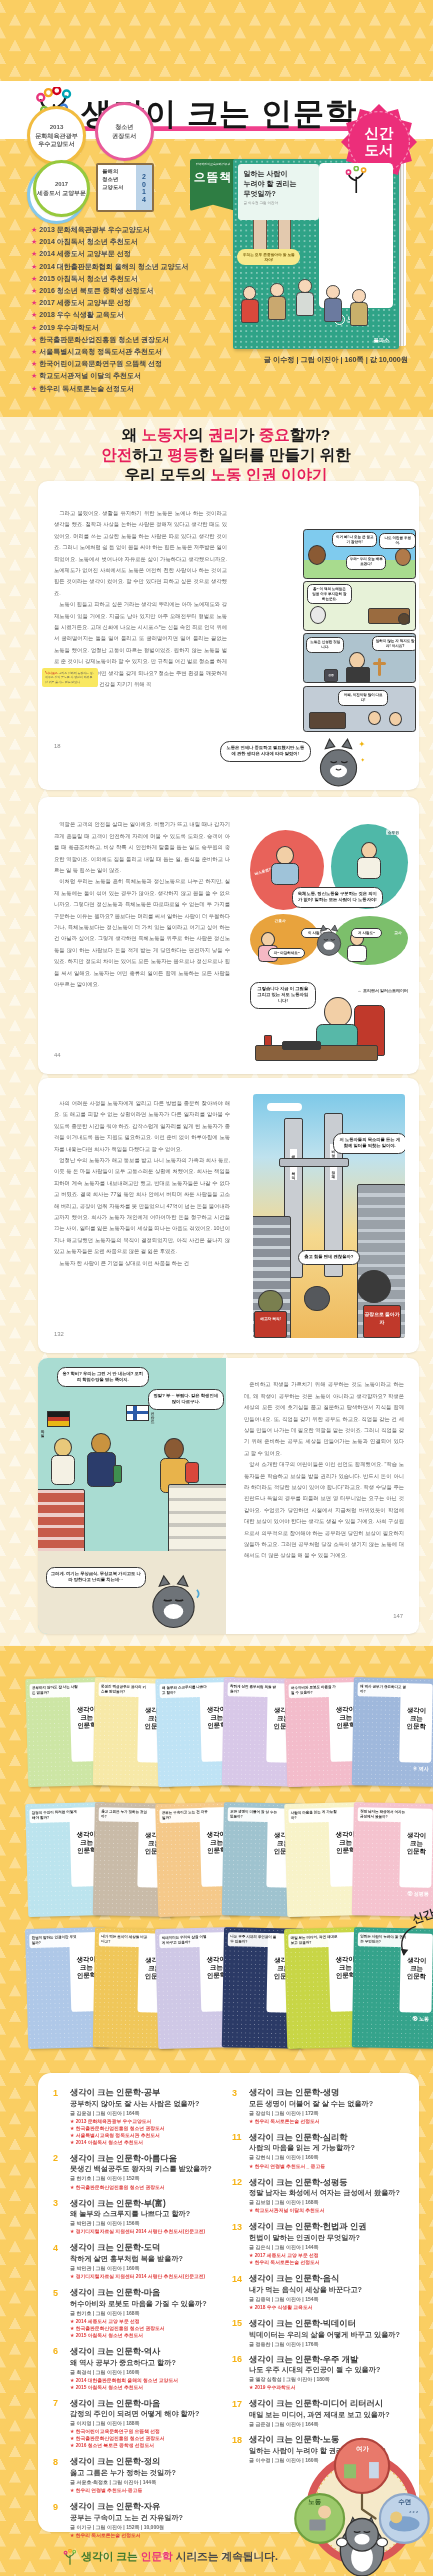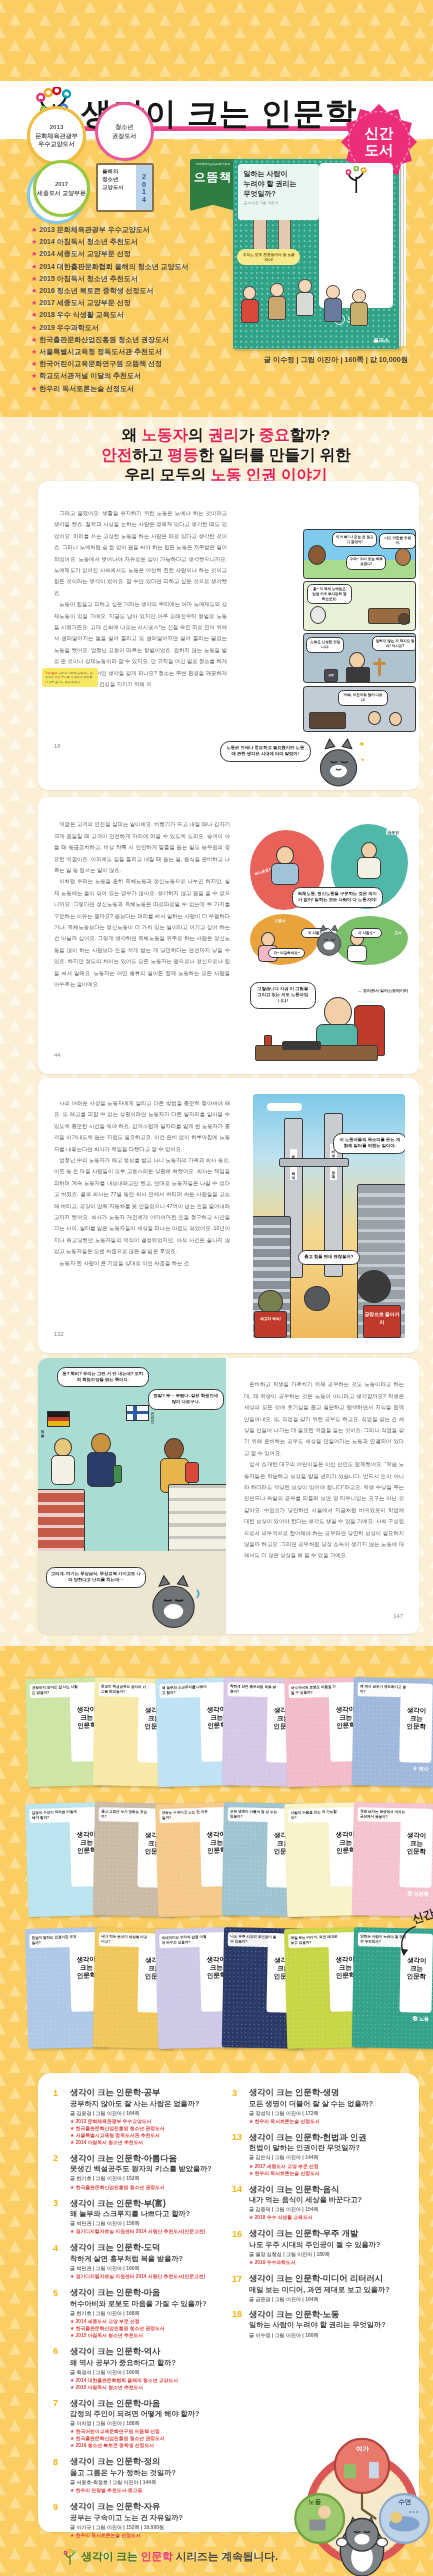--- a/index.html
+++ b/index.html
@@ -703,21 +703,39 @@
       <div class="bk">
         <div class="bk-no">3</div>
         <div class="bk-title">생각이 크는 인문학-생명</div>
         <div class="bk-sub">모든 생명이 더불어 잘 살 수는 없을까?</div>
         <div class="bk-credit">글 장성익 | 그림 이진아 | 172쪽</div>
         <div class="bk-awards">
           <div>한우리 독서토론논술 선정도서</div>
         </div>
       </div>
 
-
+      <div class="bk">
+        <div class="bk-no">11</div>
+        <div class="bk-title">생각이 크는 인문학-심리학</div>
+        <div class="bk-sub">사람의 마음을 읽는 게 가능할까?</div>
+        <div class="bk-credit">글 강현식 | 그림 이진아 | 160쪽</div>
+        <div class="bk-awards">
+          <div>한우리 연령별 추천도서 _ 중고등</div>
+        </div>
+      </div>
+
+      <div class="bk">
+        <div class="bk-no">12</div>
+        <div class="bk-title">생각이 크는 인문학-성평등</div>
+        <div class="bk-sub">정말 남자는 화성에서 여자는 금성에서 왔을까?</div>
+        <div class="bk-credit">글 김보영 | 그림 이진아 | 168쪽</div>
+        <div class="bk-awards">
+          <div>학교도서관저널 이달의 추천도서</div>
+        </div>
+      </div>
 
       <div class="bk">
         <div class="bk-no">13</div>
         <div class="bk-title">생각이 크는 인문학-헌법과 인권</div>
         <div class="bk-sub">헌법이 말하는 인권이란 무엇일까?</div>
         <div class="bk-credit">글 김은식 | 그림 이진아 | 144쪽</div>
         <div class="bk-awards">
           <div>2017 세종도서 교양 부문 선정</div>
           <div>한우리 독서토론논술 선정도서</div>
         </div>
@@ -726,20 +744,27 @@
       <div class="bk">
         <div class="bk-no">14</div>
         <div class="bk-title">생각이 크는 인문학-음식</div>
         <div class="bk-sub">내가 먹는 음식이 세상을 바꾼다고?</div>
         <div class="bk-credit">글 김종덕 | 그림 이진아 | 154쪽</div>
         <div class="bk-awards">
           <div>2018 우수 식생활 교육도서</div>
         </div>
       </div>
 
+      <div class="bk">
+        <div class="bk-no">15</div>
+        <div class="bk-title">생각이 크는 인문학-빅데이터</div>
+        <div class="bk-sub">빅데이터는 우리의 삶을 어떻게 바꾸고 있을까?</div>
+        <div class="bk-credit">글 정용찬 | 그림 이진아 | 176쪽</div>
+        <div class="bk-awards"></div>
+      </div>
 
       <div class="bk">
         <div class="bk-no">16</div>
         <div class="bk-title">생각이 크는 인문학-우주 개발</div>
         <div class="bk-sub">나도 우주 시대의 주인공이 될 수 있을까?</div>
         <div class="bk-credit">글 엘장 심창섭 | 그림 이진아 | 180쪽</div>
         <div class="bk-awards">
           <div>2019 우수과학도서</div>
         </div>
       </div>

